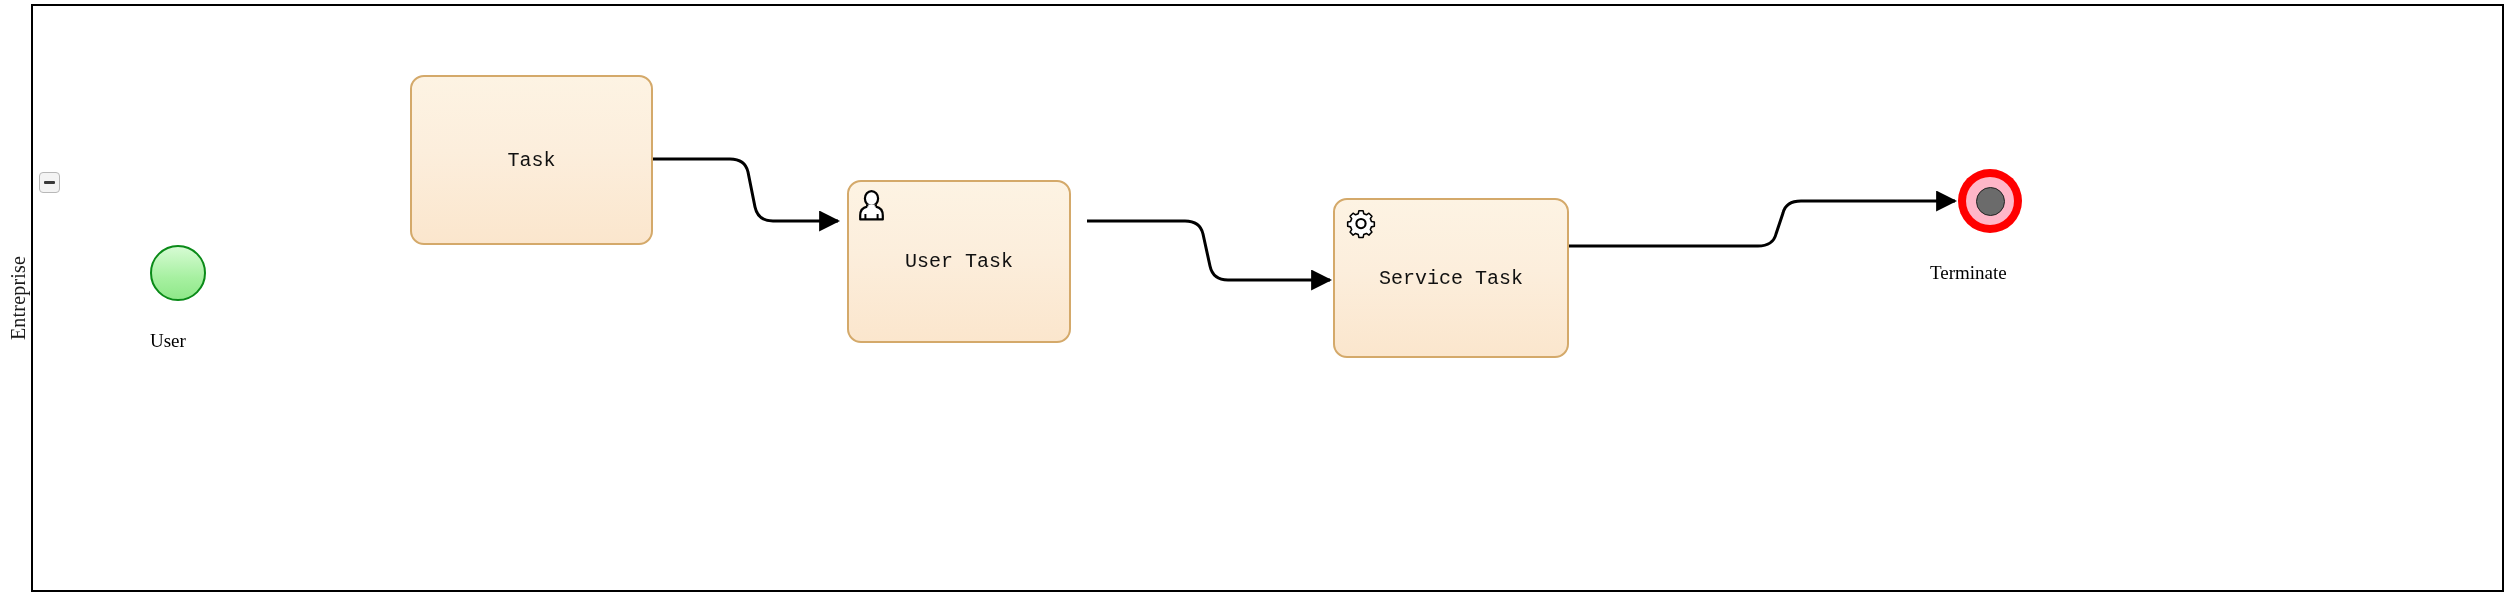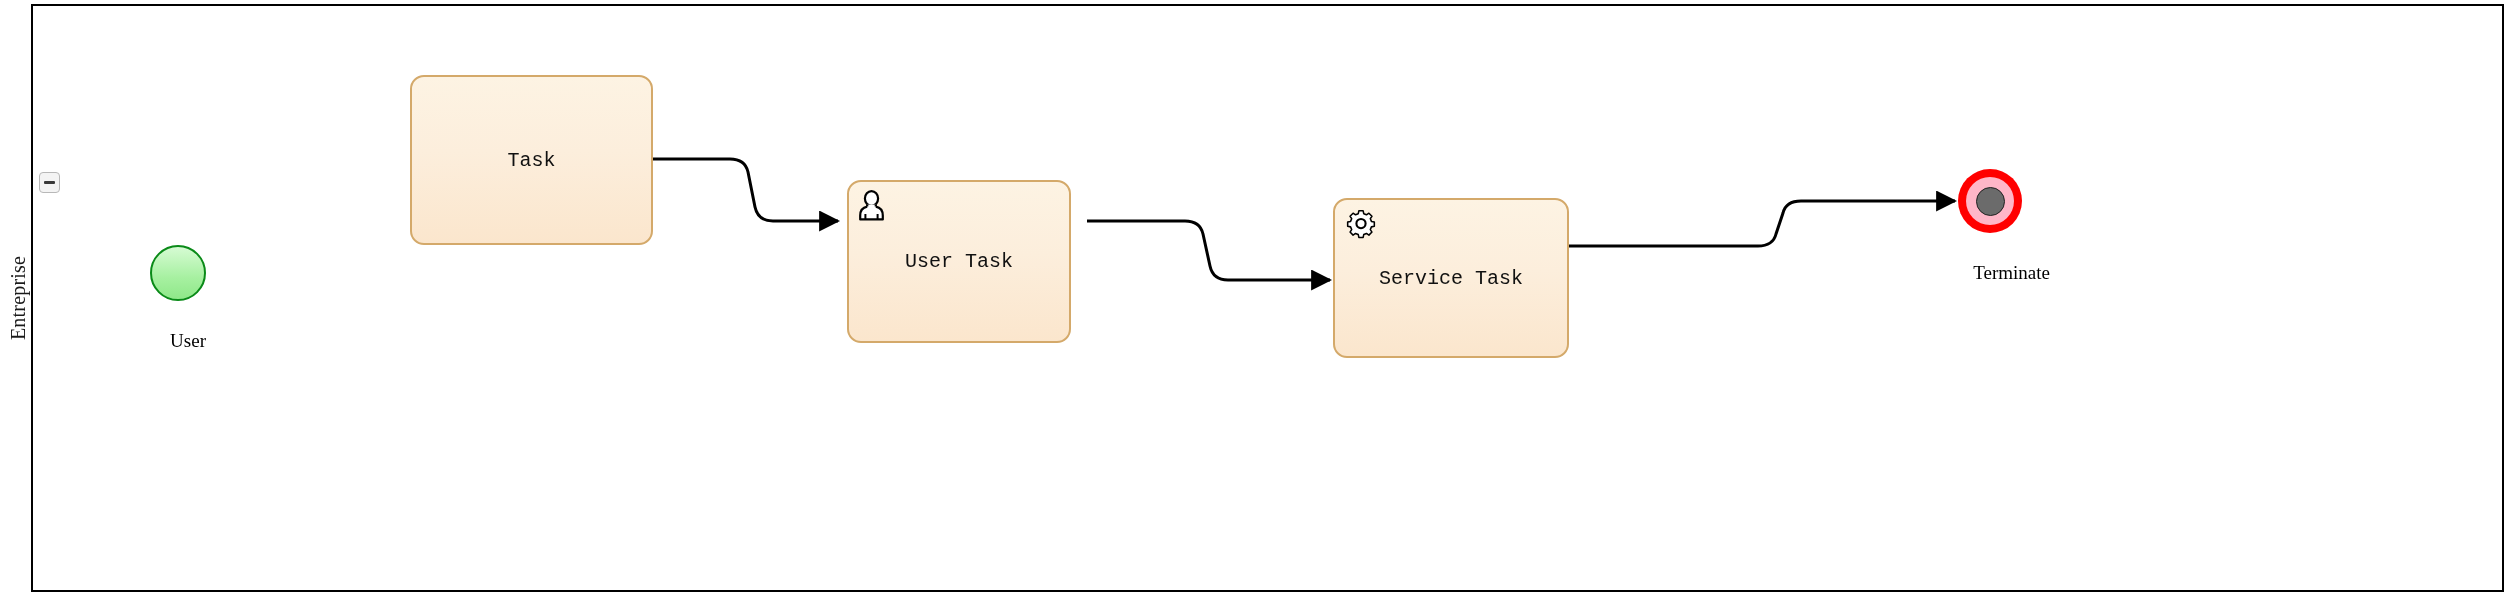--- a/index.html
+++ b/index.html
@@ -115,21 +115,21 @@
     width: 29px;
     height: 29px;
     border-radius: 50%;
     background: #6b6b6b;
     border: 1.5px solid #222222;
     box-sizing: border-box;
   }
 
   .event-label {
     position: absolute;
-    text-align: right;
+    text-align: left;
     font-size: 19px;
     color: #000000;
     white-space: nowrap;
   }
 
   
   .task {
     position: absolute;
     box-sizing: border-box;
     border: 2px solid #d4a96a;

